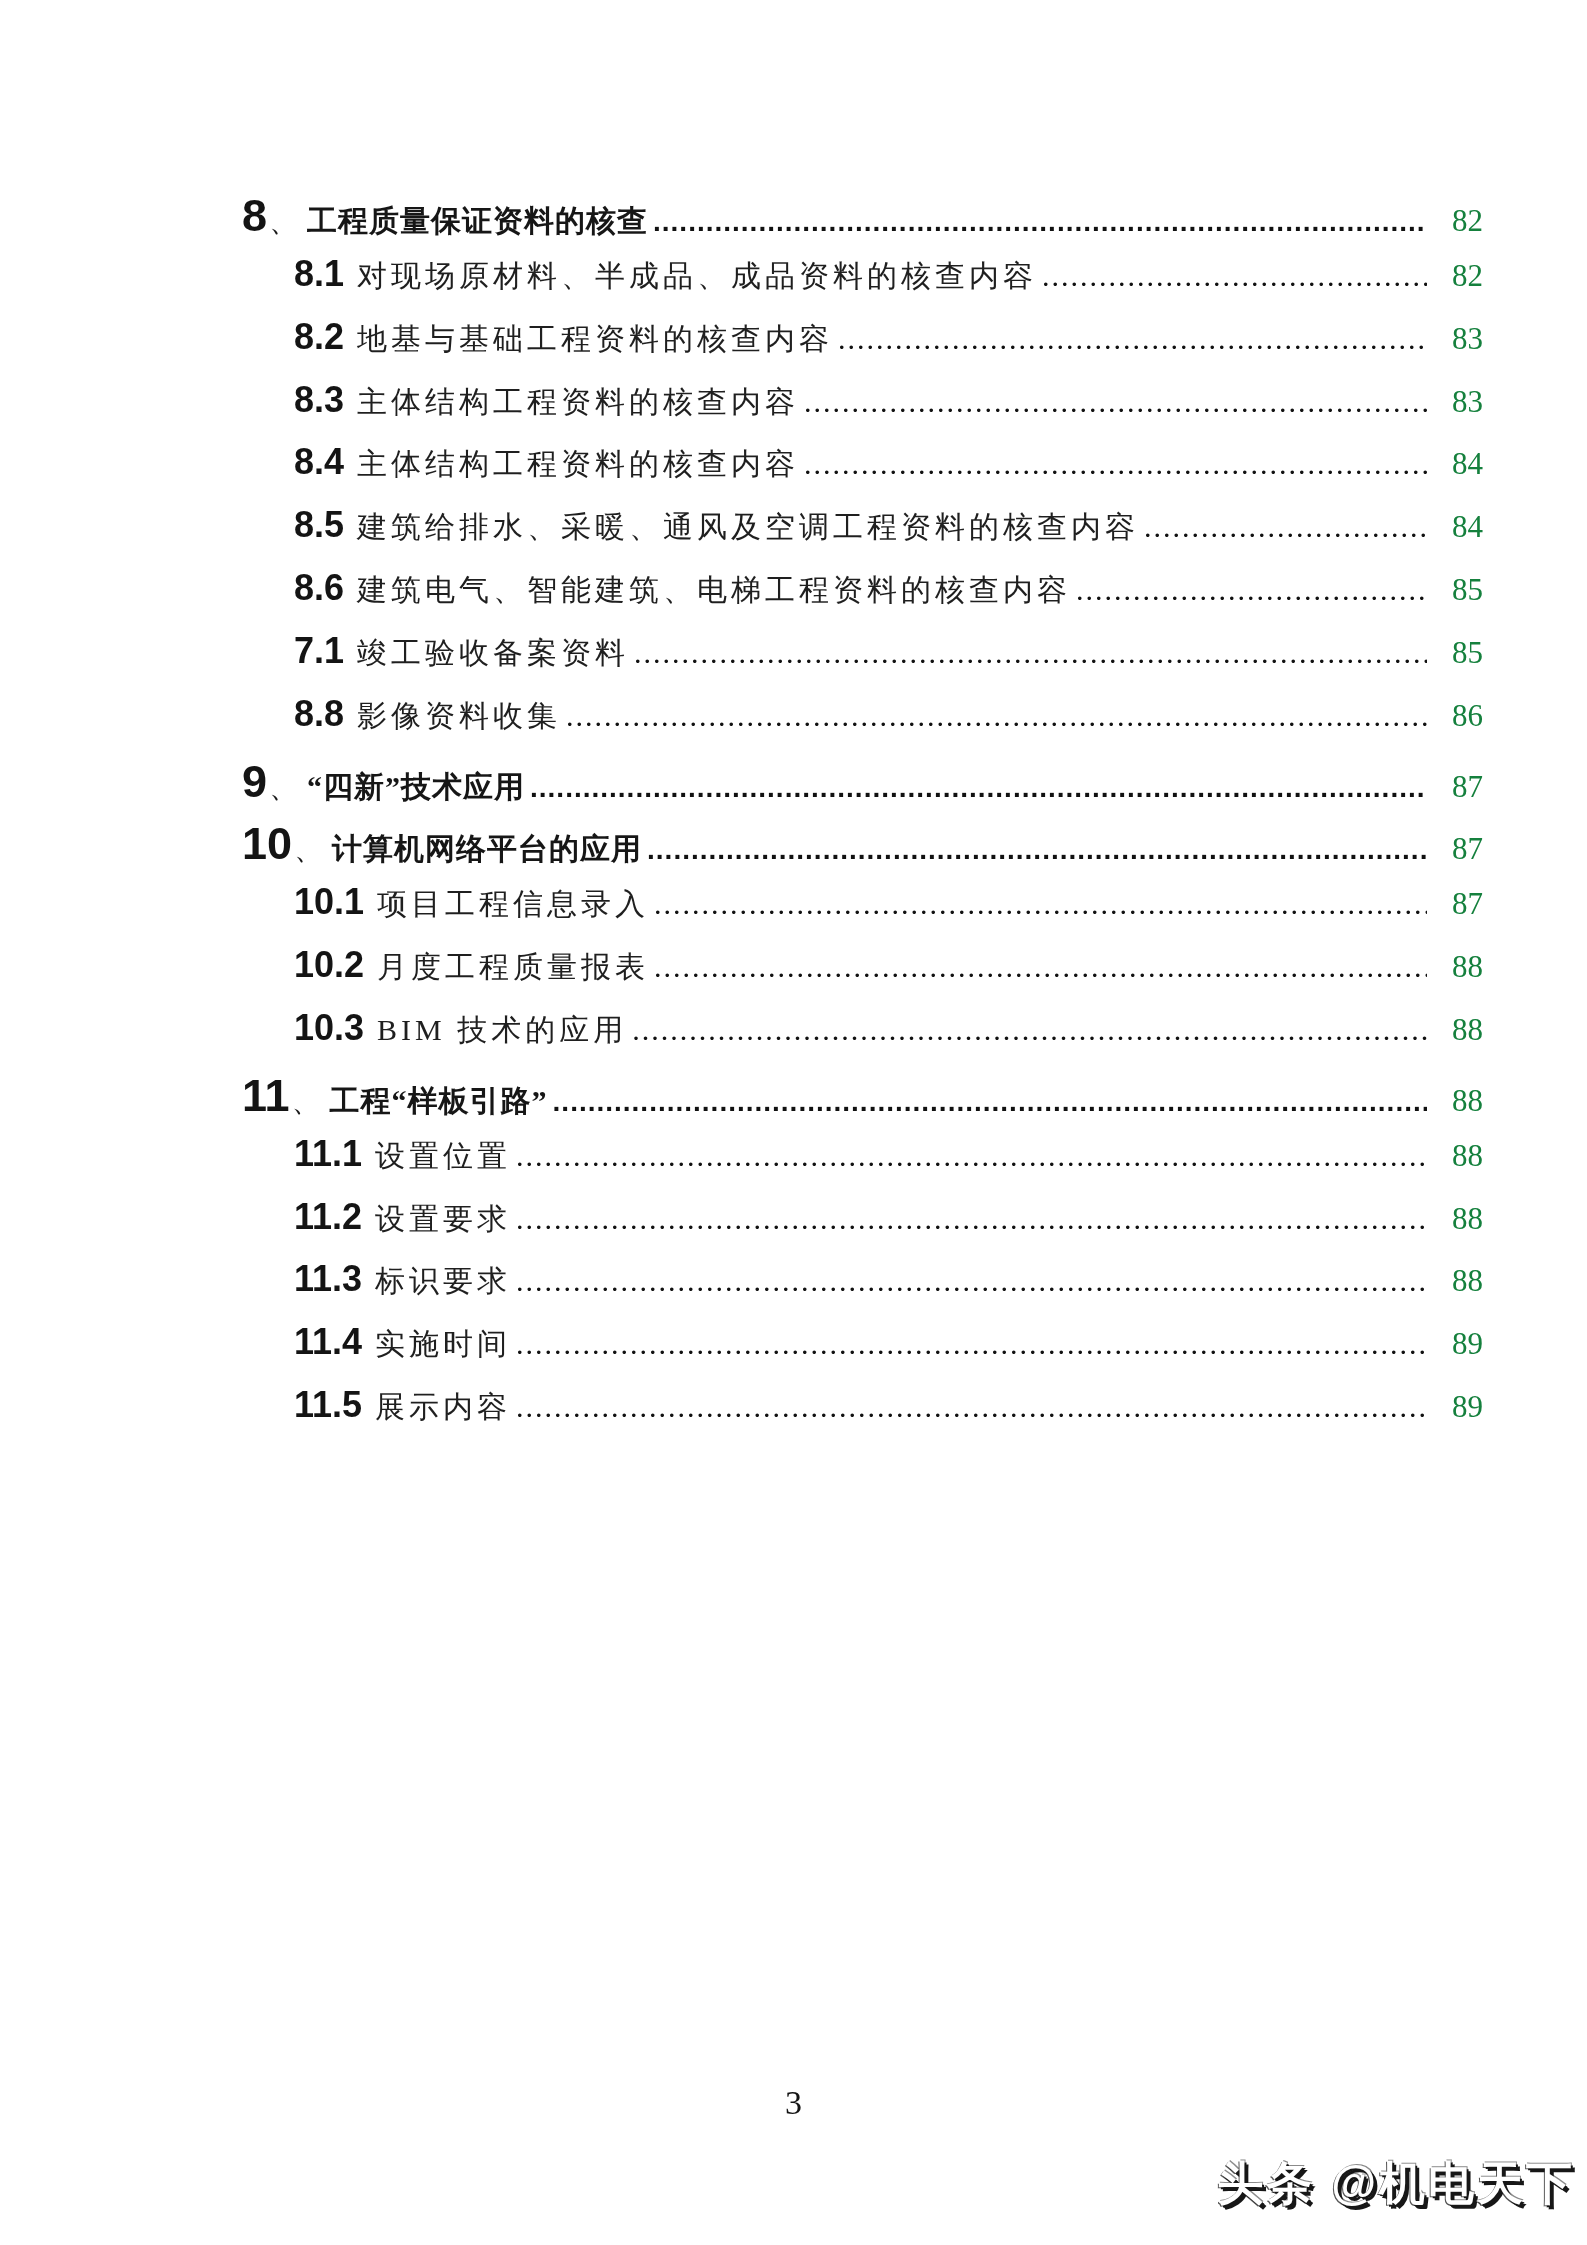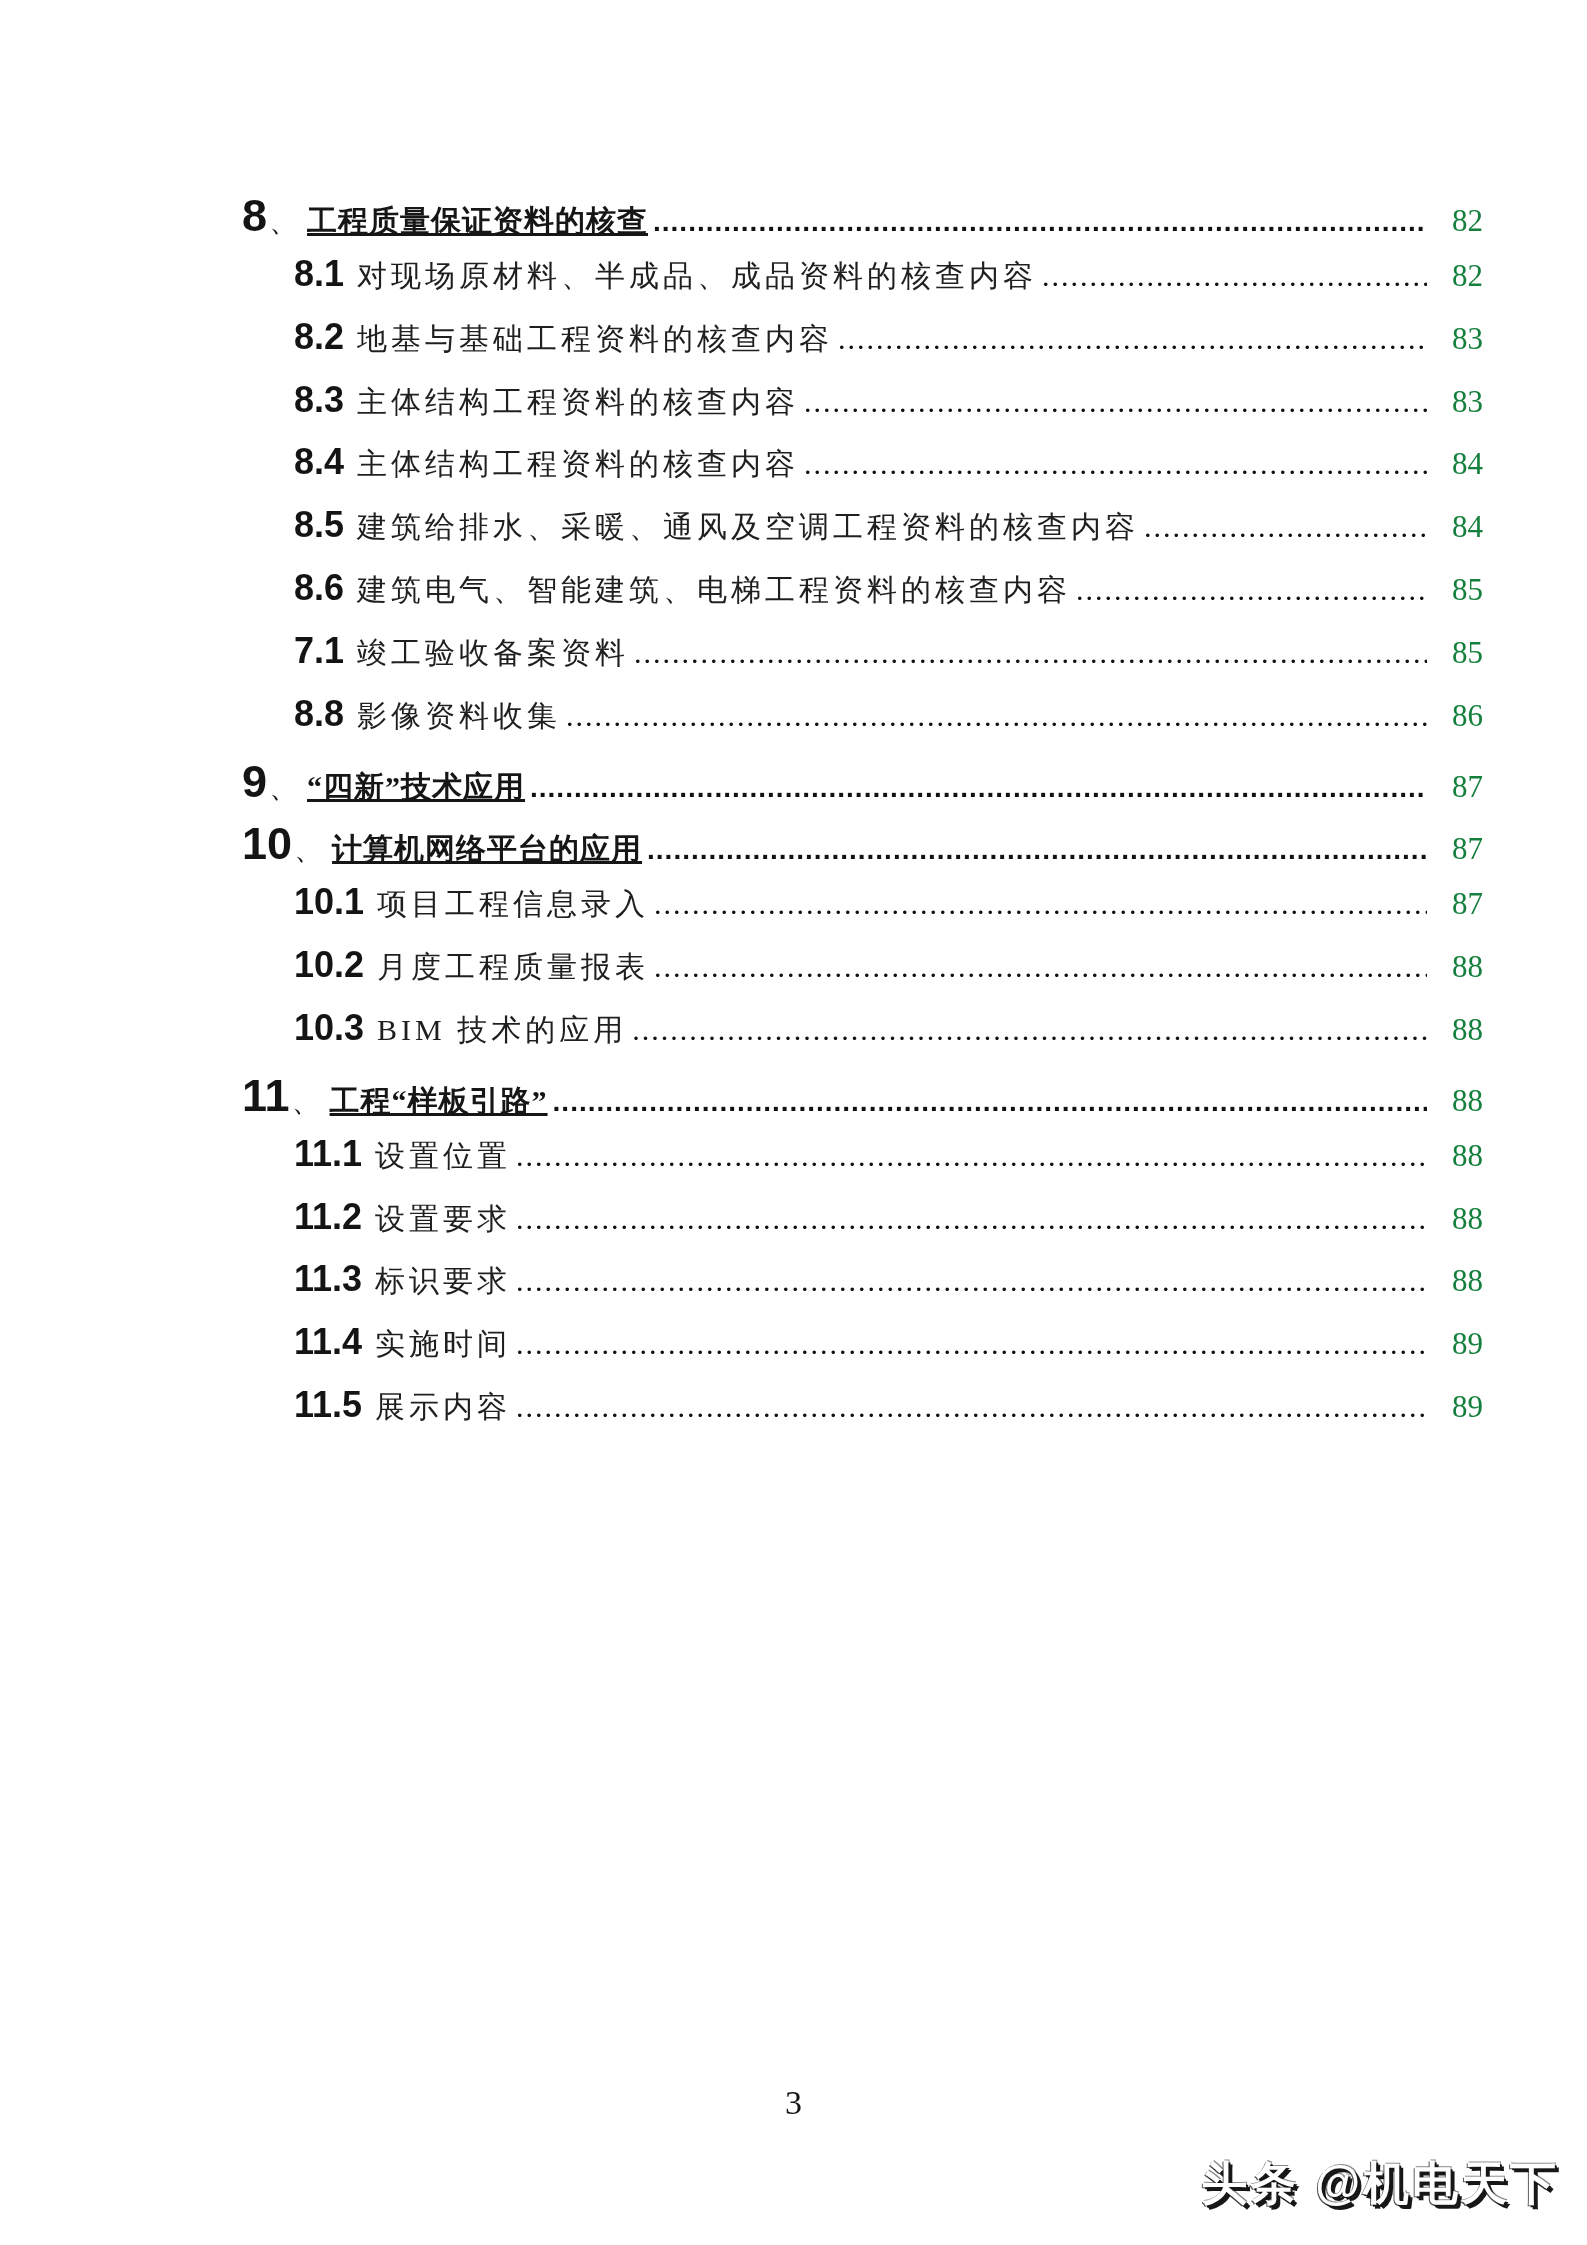--- a/index.html
+++ b/index.html
@@ -44,21 +44,21 @@
     margin: 0 9px 0 2px;
     flex: 0 0 auto;
   }
 
   .title {
     font-size: 30px;
     letter-spacing: 4px;
     color: #1f1f1f;
     flex: 0 0 auto;
   }
-  .lvl1 .title { font-weight: 600; letter-spacing: 1px; color: #161616; text-decoration: underline; }
+  .lvl1 .title { font-weight: 600; letter-spacing: 1px; color: #161616; }
 
   .leader {
     flex: 1 1 auto;
     overflow: hidden;
     margin: 0 8px 0 5px;
     color: #111111;
   }
   .lvl1 .leader {
     font-family: "Liberation Sans", "DejaVu Sans", sans-serif;
     font-weight: 700;
@@ -84,21 +84,21 @@
     position: absolute;
     left: 0; top: 2084px;
     width: 100%;
     text-align: center;
     font-size: 34px;
     color: #141414;
   }
 
   .watermark {
     position: absolute;
-    right: 28px; bottom: 30px;
+    right: 12px; bottom: 30px;
     font-family: "Liberation Sans", "DejaVu Sans", sans-serif;
     font-weight: 700;
     font-size: 46px;
     letter-spacing: 3px;
     color: #ffffff;
     text-shadow:
       4px 4px 0 #171717,
       2px 2px 0 #171717,
       -1px 1px 0 #555555,
       1px -1px 0 #8a8a8a;

